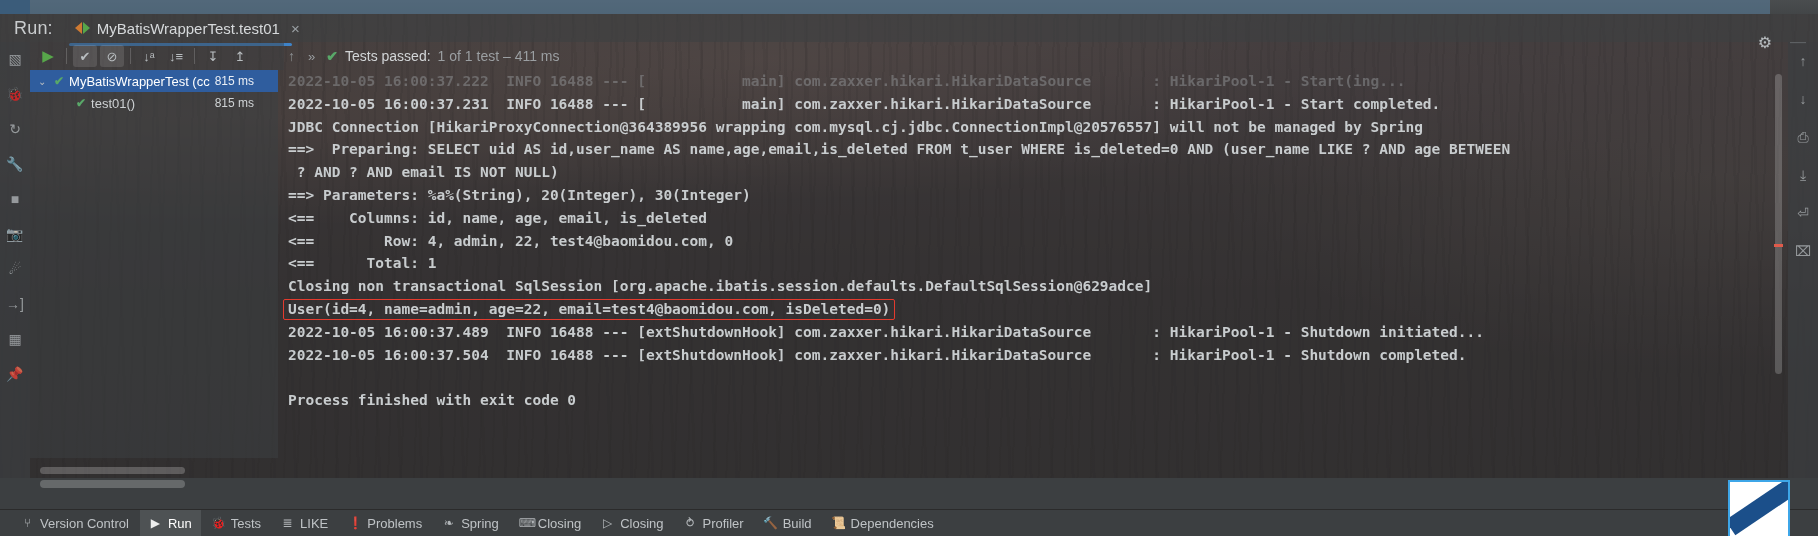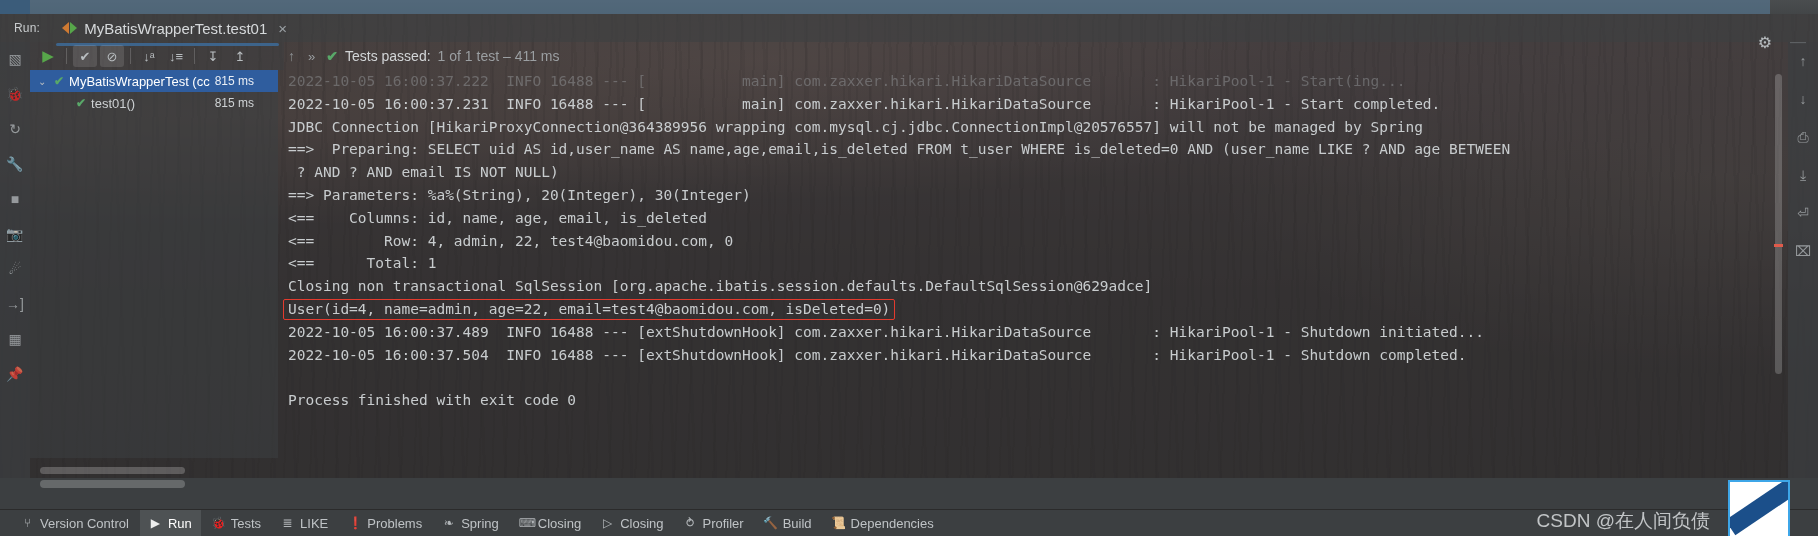--- a/index.html
+++ b/index.html
@@ -41,21 +41,21 @@
     background:linear-gradient(180deg,#4a4d4f,#434648);
   }
   .topstrip .lt{position:absolute;left:0;top:0;width:30px;height:14px;background:#3b5c7a;}
   .topstrip .blue{position:absolute;left:30px;top:0;width:1740px;height:14px;background:#5a7f9e;opacity:.55;}
   .runbar{
     position:absolute;left:0;top:14px;right:0;height:28px;
     display:flex;align-items:center;
     background:rgba(60,63,65,.55);
   }
   .runbar .runlabel{
-    color:#c9ccce;font-size:12px;margin-left:14px;letter-spacing:.2px;
+    color:#c9ccce;font-size:18px;margin-left:14px;letter-spacing:.2px;
   }
   .tab{
     display:flex;align-items:center;gap:7px;margin-left:16px;position:relative;
     padding:0 6px;height:36px;
   }
   .tab .tabtext{color:#d6d9db;font-size:15px;}
   .tab .underline{
     position:absolute;left:0;right:14px;bottom:0;height:3px;background:#3e83c8;border-radius:2px;
   }
   .tab .closex{color:#9aa0a4;font-size:15px;margin-left:4px;}
@@ -122,21 +122,21 @@
   
   .console{
     position:absolute;left:278px;top:70px;right:44px;bottom:66px;
     overflow:hidden;
     font-family:"DejaVu Sans Mono", monospace;
     font-size:14.5px;line-height:22.8px;
     color:#c8ccce;
     padding-left:10px;
     white-space:pre;
   }
-  .console .ln{height:22.8px;}
+  .console .ln{height:22.8px;font-weight:bold;}
   .console .clip{color:#9a9ea1;opacity:.45;}
   .hl{
     display:inline-block;border:1.5px solid #e33b2e;border-radius:2px;
     padding:0 4px;margin-left:-5px;line-height:19px;
   }
   .cscroll{
     position:absolute;right:36px;top:74px;width:7px;height:300px;background:rgba(255,255,255,.20);border-radius:4px;
   }
   .cmark{
     position:absolute;right:35px;top:244px;width:9px;height:3px;background:#e05b4b;
@@ -304,15 +304,14 @@
       </div>
       <div class="btab">
         <span class="bi">🔨</span>
         <span>Build</span>
       </div>
       <div class="btab">
         <span class="bi">📜</span>
         <span>Dependencies</span>
       </div>
     </div>
-  <div class="watermark">CSDN @在人间负债</div>
   <div class="wmbox"></div>
 </div>
 
 </body></html>

